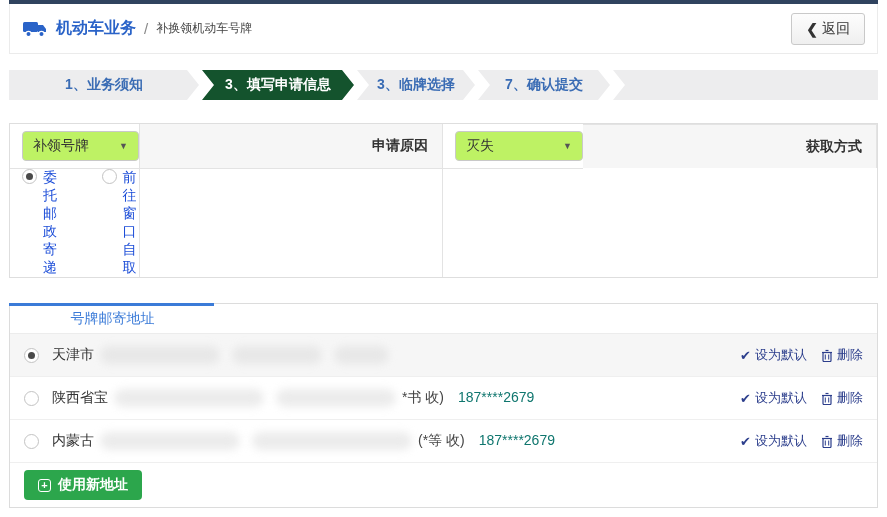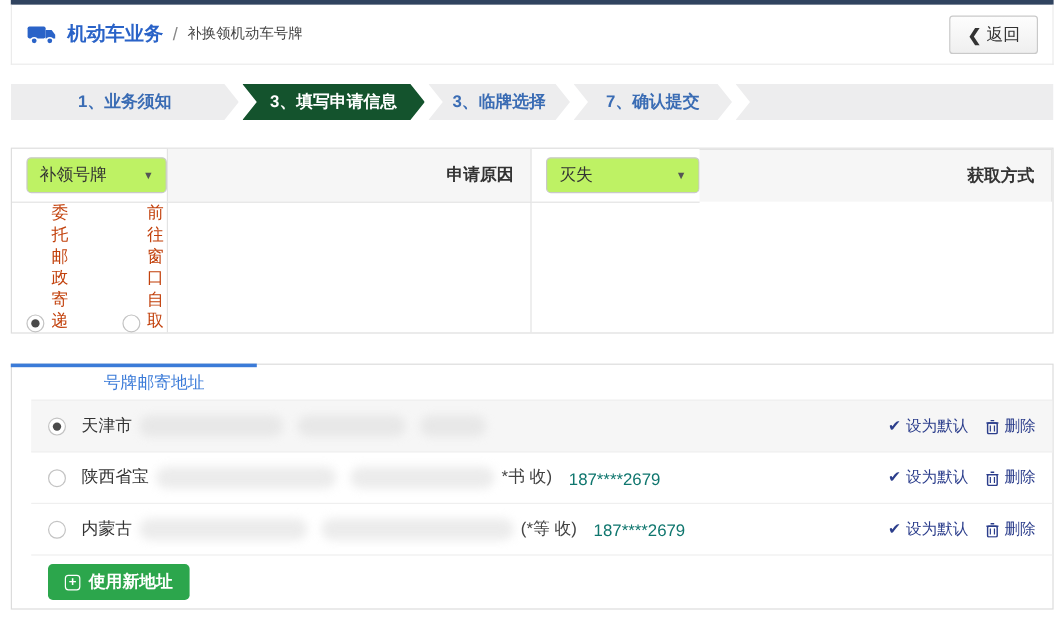--- a/index.html
+++ b/index.html
@@ -43,34 +43,34 @@
   .cell.lbl { background:#f6f6f6; justify-content:flex-end; padding-right:14px;
     font-size:14px; font-weight:bold; color:#333; border-right:1px solid #e3e3e3; }
   .cell.fld { padding-left:12px; border-right:1px solid #e3e3e3; }
   .cell.fld.last { border-right:none; }
   .row2 { border-top:1px solid #e3e3e3; }
   .select { width:218px; height:30px; border:1px solid #c9c9c9; border-radius:4px;
     display:flex; align-items:center; justify-content:space-between; padding:0 10px;
     font-size:14px; color:#333; background:#bef264; cursor:pointer; }
   .select .caret { font-size:9px; color:#555; }
   .radio-group { display:flex; gap:42px; }
-  .radio-opt { display:flex; align-items:flex-end; gap:6px; font-size:14px; color:#c2410c; cursor:pointer; }
+  .radio-opt { display:flex; align-items:flex-start; gap:6px; font-size:14px; color:#1d4ed8; cursor:pointer; }
   .radio { width:15px; height:15px; border-radius:50%; border:1px solid #c3c3c3; background:#fff;
     display:inline-flex; align-items:center; justify-content:center; flex:none; }
   .radio.checked::after { content:""; width:7px; height:7px; border-radius:50%; background:#4a4a4a; }
 
   
-  .card { margin-top:25px; border:1px solid #dcdcdc; position:relative; background:#fff;padding-left:16px; }
+  .card { margin-top:25px; border:1px solid #dcdcdc; position:relative; background:#fff; }
   .card::before { content:""; position:absolute; top:-1px; left:-1px; width:205px; height:3px; background:#3b7bd8; }
   .card-tab-row { height:30px; border-bottom:1px solid #ececec; display:flex; }
   .card-tab { width:205px; display:flex; align-items:center; justify-content:center;
     color:#3b7bd8; font-size:14px; cursor:pointer; }
   .addr-row { height:43px; display:flex; align-items:center; padding:0 14px; border-bottom:1px solid #efefef; }
   .addr-row.selected { background:#f6f6f6; }
-  .addr-text { display:flex; align-items:flex-end; margin-left:13px; font-size:14px; color:#333; flex:1; min-width:0; }
+  .addr-text { display:flex; align-items:flex-start; margin-left:13px; font-size:14px; color:#333; flex:1; min-width:0; }
   .blur-blob { height:18px; border-radius:9px; background:#dcdcdc; filter:blur(4px); opacity:.55; margin:0 6px; }
   .addr-suffix { color:#444; white-space:nowrap; }
   .addr-phone { color:#0f766e; margin-left:14px; white-space:nowrap; }
   .addr-actions { display:flex; align-items:center; gap:14px; white-space:nowrap; }
   .act-link { display:flex; align-items:center; gap:4px; color:#2c3e8c; font-size:13px; cursor:pointer; }
   .act-link .chk { font-size:13px; }
   .new-addr-row { padding:7px 14px; }
   .new-addr-btn { display:inline-flex; align-items:center; gap:7px; background:#2ca64c; color:#fff;
     font-size:14px; font-weight:bold; border:none; border-radius:4px; height:30px; padding:0 14px; cursor:pointer; }
   .plus-box { width:13px; height:13px; border:1.5px solid #fff; border-radius:3px;

